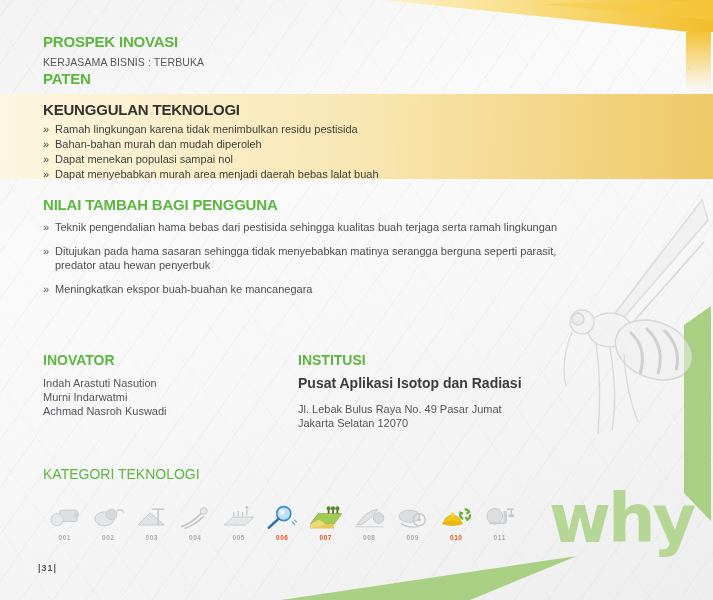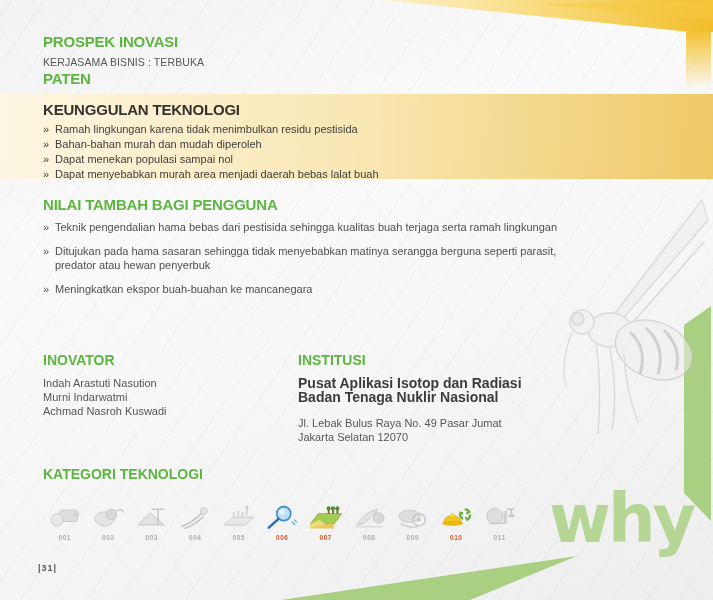--- a/index.html
+++ b/index.html
@@ -49,21 +49,21 @@
   .p-col1 { width:255px; }
   .p-col2 { width:320px; }
   .people h2 { font-size:14px; font-weight:bold; color:#5cb640; margin-bottom:8px; }
   .name-line { font-size:11px; color:#55565a; line-height:14px; }
   .inst-bold { font-size:14px; font-weight:bold; color:#3d3c3b; line-height:14px; }
   .inst-addr { font-size:11px; color:#55565a; line-height:14px; }
   .addr-block { margin-top:12px; }
 
   
   .kategori { position:absolute; left:43px; top:466px; width:500px; }
-  .kategori h2 { font-size:14px; font-weight:bold; color:#5cb640; margin-bottom:22px; }
+  .kategori h2 { font-size:14px; font-weight:normal; color:#5cb640; margin-bottom:22px; }
   .icon-row { display:flex; }
   .icon-cell { width:43.5px; text-align:center; }
   .icon-cell svg { width:36px; height:28px; display:block; margin:0 auto; }
   .icon-num { font-size:6.5px; letter-spacing:0.6px; color:#a9abae; margin-top:2px; font-weight:bold; }
   .icon-cell.active .icon-num { color:#e2531d; }
 
   
   .page-num { position:absolute; left:38px; top:563px; font-size:9px; font-weight:bold; color:#58595b; letter-spacing:1px; }
   .wordmark {
     position:absolute; left:549px; top:486px;
@@ -168,21 +168,20 @@
   <div class="people">
     <div class="p-col1">
       <h2>INOVATOR</h2>
       <div class="name-line">Indah Arastuti Nasution</div>
       <div class="name-line">Murni Indarwatmi</div>
       <div class="name-line">Achmad Nasroh Kuswadi</div>
     </div>
     <div class="p-col2">
       <h2>INSTITUSI</h2>
       <div class="inst-bold">Pusat Aplikasi Isotop dan Radiasi</div>
-      <div class="inst-bold">Badan Tenaga Nuklir Nasional</div>
       <div class="addr-block">
         <div class="inst-addr">Jl. Lebak Bulus Raya No. 49 Pasar Jumat</div>
         <div class="inst-addr">Jakarta Selatan 12070</div>
       </div>
     </div>
   </div>
 
   <div class="kategori">
     <h2>KATEGORI TEKNOLOGI</h2>
     <div class="icon-row">

